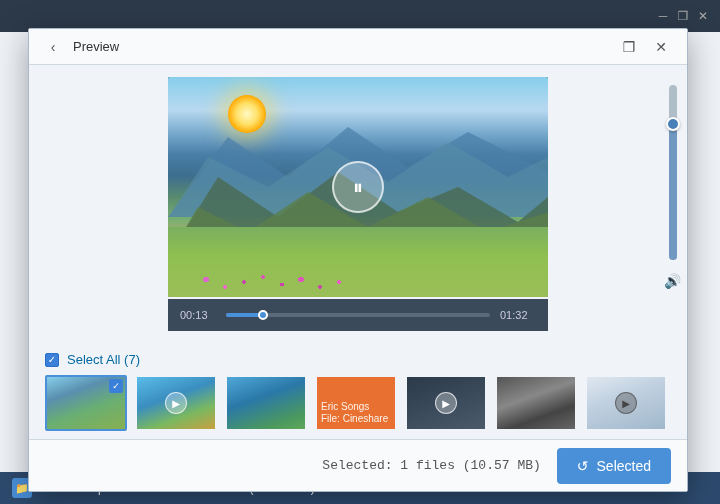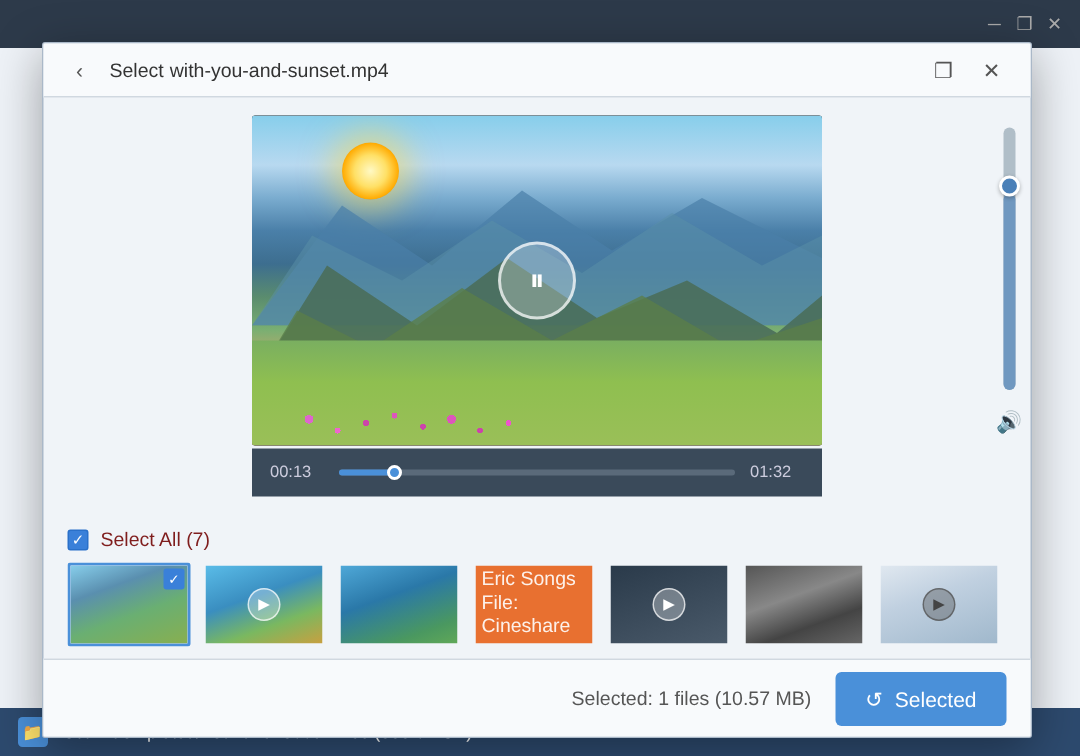--- a/index.html
+++ b/index.html
@@ -388,21 +388,21 @@
       display: flex;
       align-items: center;
       justify-content: center;
       color: white;
       font-size: 10px;
       cursor: pointer;
     }
 
     .select-all-label {
       font-size: 13px;
-      color: #7f1d1d;
+      color: #0369a1;
       text-align: right;
     }
 
     .thumbnails-row {
       display: flex;
       gap: 8px;
       overflow: hidden;
     }
 
     .thumb-item {
@@ -466,20 +466,21 @@
       justify-content: flex-end;
       padding: 0 16px;
       gap: 16px;
       flex-shrink: 0;
       background: #f8fafc;
     }
 
     .selected-info {
       font-size: 13px;
       color: #555;
+      font-family: Liberation Mono, monospace;
     }
 
     .recover-btn {
       background: #4a90d9;
       color: white;
       border: none;
       border-radius: 4px;
       height: 36px;
       padding: 0 20px;
       font-size: 14px;
@@ -511,21 +512,21 @@
     }
     .thumb-screen {
       background: linear-gradient(160deg, #e0e8f0 0%, #c0d0e0 40%, #a0b8cc 100%);
     }
 
     
     .thumb-text {
       position: absolute;
       bottom: 4px;
       left: 4px;
-      font-size: 13px;
+      font-size: 10px;
       color: rgba(255,255,255,0.9);
       line-height: 1.2;
     }
   </style>
 </head>
 <body>
 
 <div class="bg-app">
   <div class="bg-titlebar">
     <div class="bg-titlebar-controls">
@@ -538,22 +539,21 @@
 
 <div class="status-bar">
   <div class="status-icon">📁</div>
   <span>Scan Completed/Found: 6180057 files (833.01 GB)</span>
 </div>
 
 <div class="dialog">
 
   <div class="dialog-titlebar">
     <button class="dialog-back-btn">‹</button>
-    <span class="dialog-title-text">Select</span>
-    <span class="dialog-filename">with-you-and-sunset.mp4</span>
+    <span class="dialog-title-text">Preview</span>
     <div class="dialog-controls">
       <button class="dialog-ctrl-btn">❐</button>
       <button class="dialog-ctrl-btn close">✕</button>
     </div>
   </div>
 
   <div class="video-container">
 
     <div class="video-wrapper">
       <div class="video-bg">

